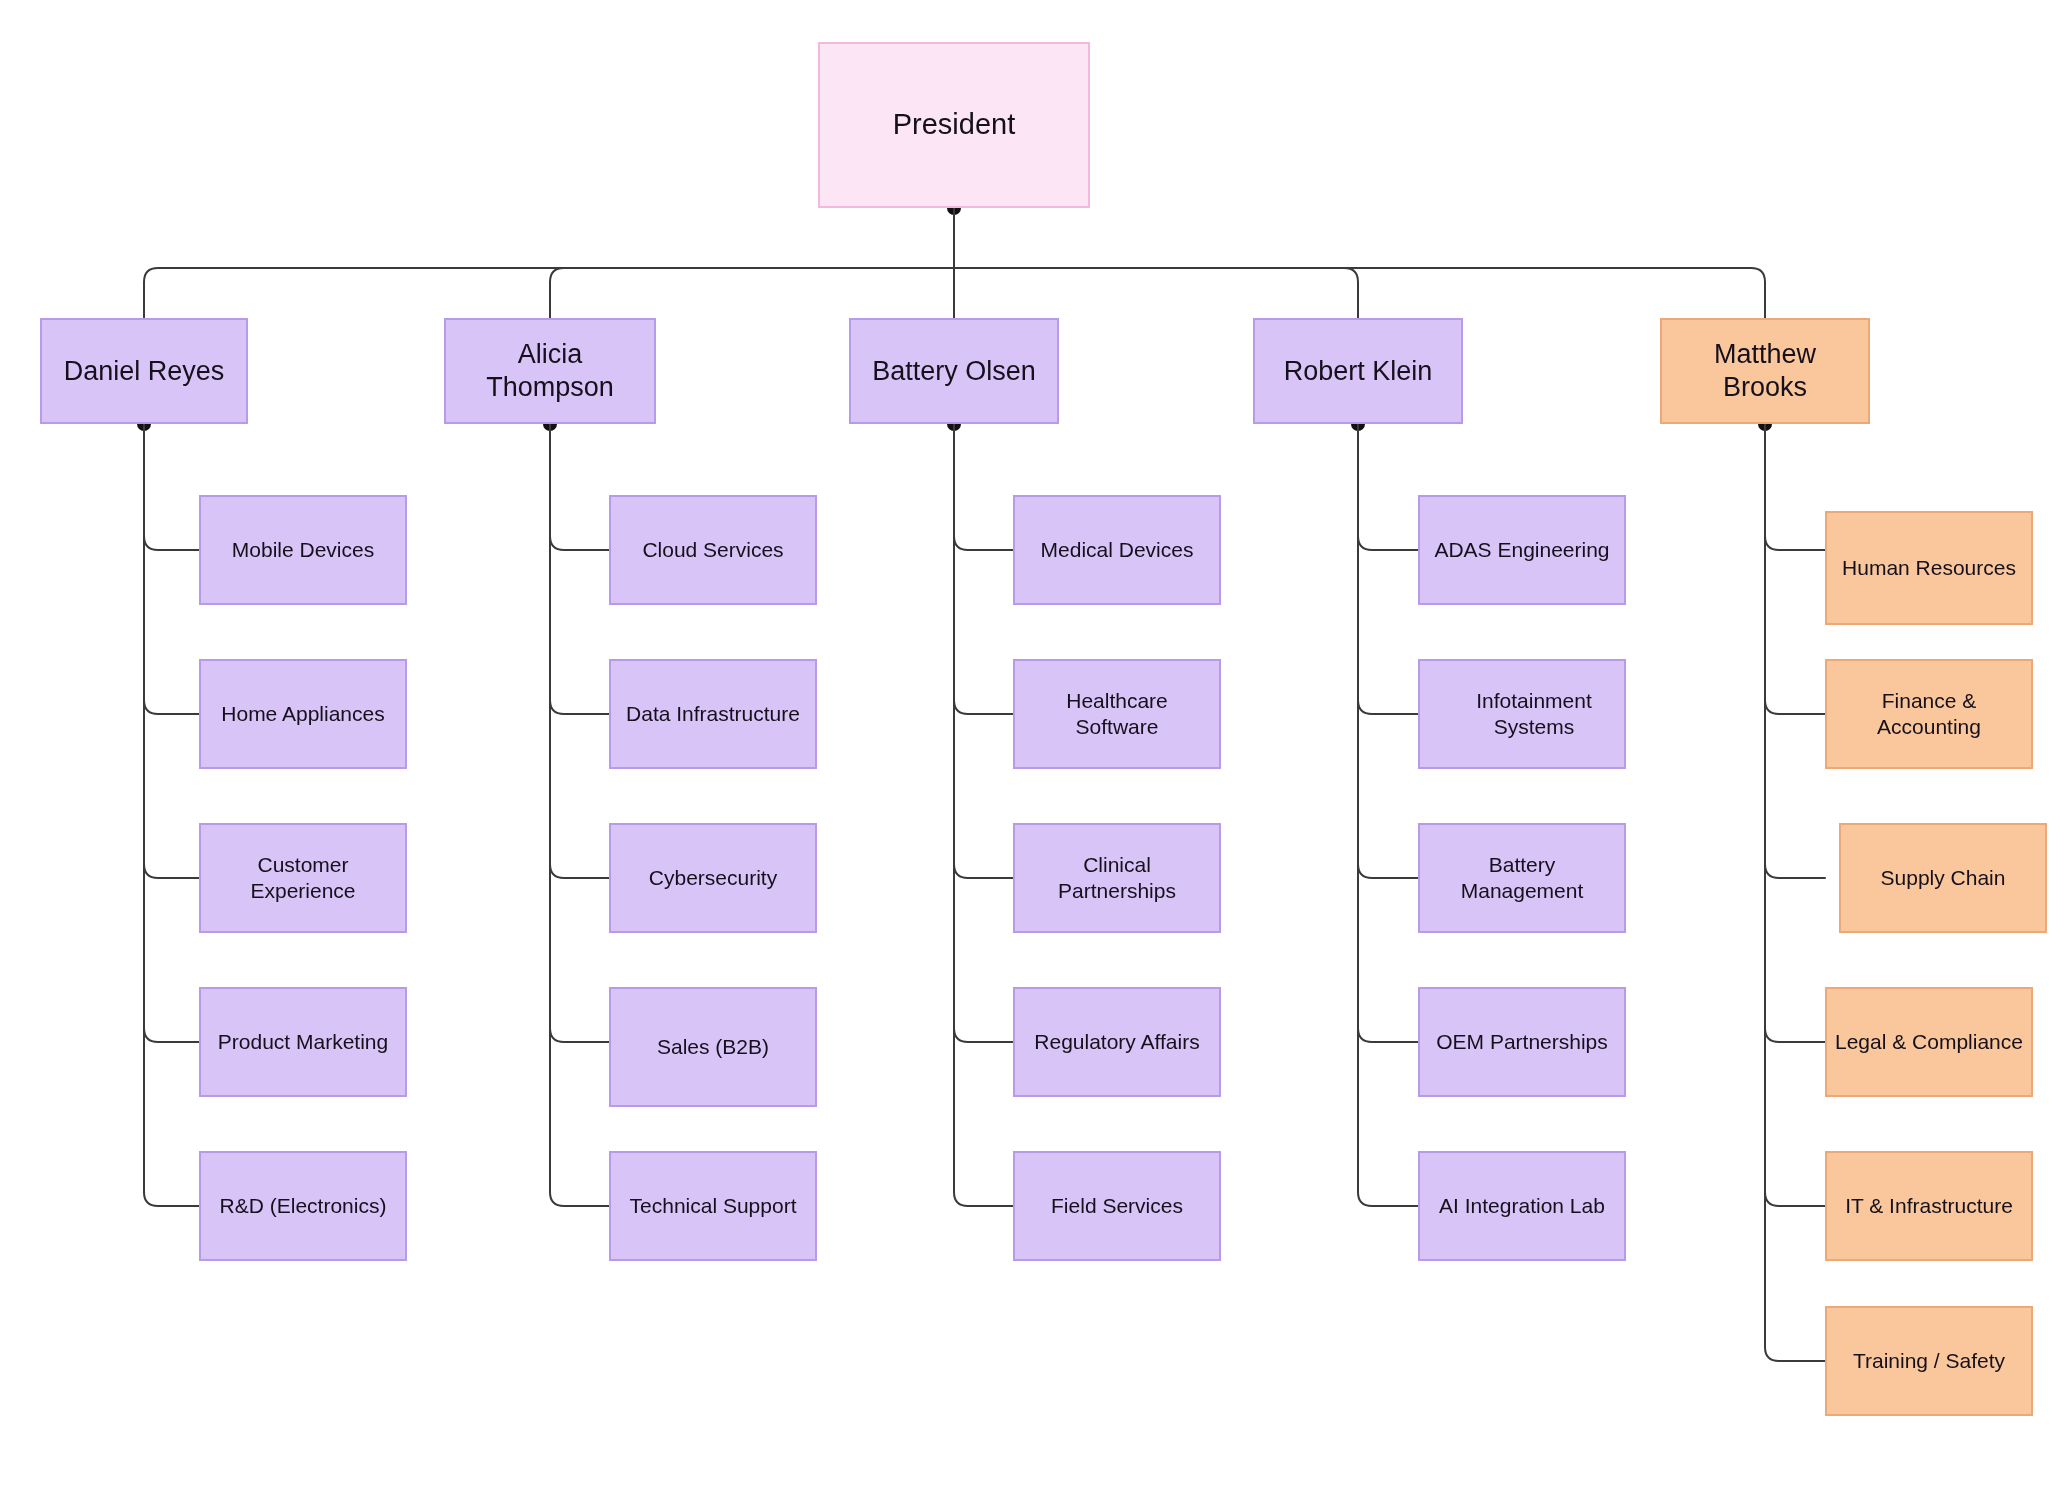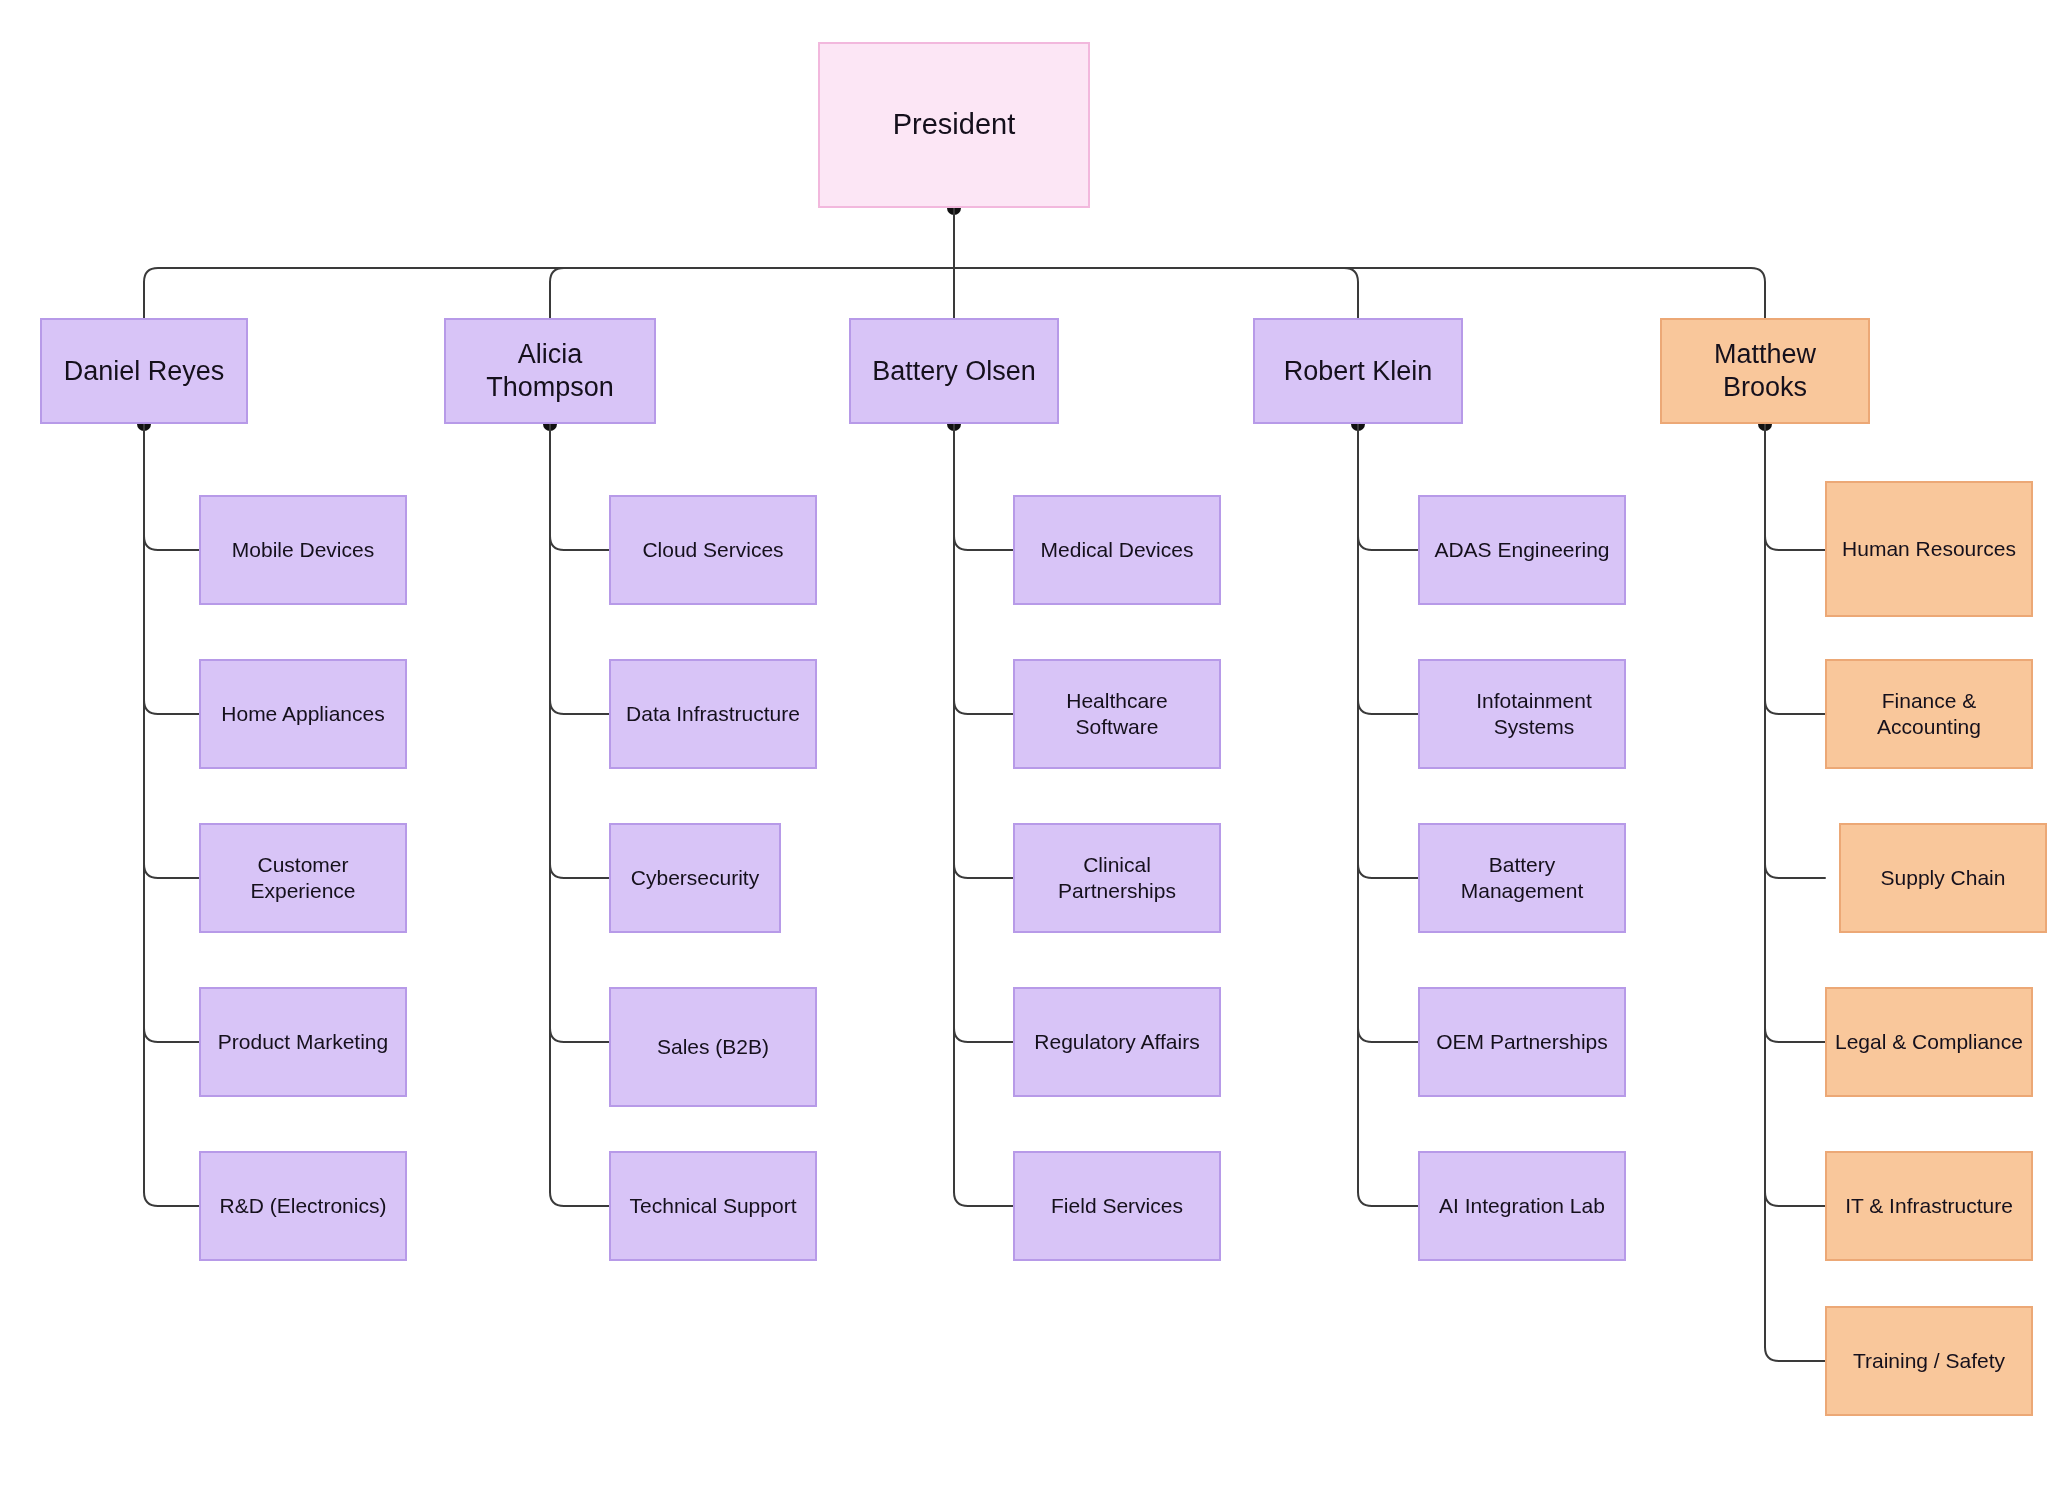--- a/index.html
+++ b/index.html
@@ -143,21 +143,21 @@
     </div>
     <div class="node manager" style="left: 444px; top: 318px; width: 212px; height: 106px;">
       <span class="node-label">Alicia Thompson</span>
     </div>
     <div class="node leaf" style="left: 609px; top: 495px; width: 208px; height: 110px;">
       <span class="node-label">Cloud Services</span>
     </div>
     <div class="node leaf" style="left: 609px; top: 659px; width: 208px; height: 110px;">
       <span class="node-label">Data Infrastructure</span>
     </div>
-    <div class="node leaf" style="left: 609px; top: 823px; width: 172px; height: 110px;">
+    <div class="node leaf" style="left: 609px; top: 823px; width: 208px; height: 110px;">
       <span class="node-label">Cybersecurity</span>
     </div>
     <div class="node leaf" style="left: 609px; top: 987px; width: 208px; height: 120px;">
       <span class="node-label">Sales (B2B)</span>
     </div>
     <div class="node leaf" style="left: 609px; top: 1151px; width: 208px; height: 110px;">
       <span class="node-label">Technical Support</span>
     </div>
     <div class="node manager" style="left: 849px; top: 318px; width: 210px; height: 106px;">
       <span class="node-label">Battery Olsen</span>
@@ -192,21 +192,21 @@
     </div>
     <div class="node leaf" style="left: 1418px; top: 987px; width: 208px; height: 110px;">
       <span class="node-label">OEM Partnerships</span>
     </div>
     <div class="node leaf" style="left: 1418px; top: 1151px; width: 208px; height: 110px;">
       <span class="node-label">AI Integration Lab</span>
     </div>
     <div class="node manager-alt" style="left: 1660px; top: 318px; width: 210px; height: 106px;">
       <span class="node-label">Matthew Brooks</span>
     </div>
-    <div class="node leaf-alt" style="left: 1825px; top: 481px; width: 208px; height: 136px;">
+    <div class="node leaf-alt" style="left: 1825px; top: 511px; width: 208px; height: 114px;">
       <span class="node-label">Human Resources</span>
     </div>
     <div class="node leaf-alt" style="left: 1825px; top: 659px; width: 208px; height: 110px;">
       <span class="node-label">Finance &amp;
 Accounting</span>
     </div>
     <div class="node leaf-alt" style="left: 1825px; top: 823px; width: 208px; height: 110px; margin-left: 14px;">
       <span class="node-label">Supply Chain</span>
     </div>
     <div class="node leaf-alt" style="left: 1825px; top: 987px; width: 208px; height: 110px;">

